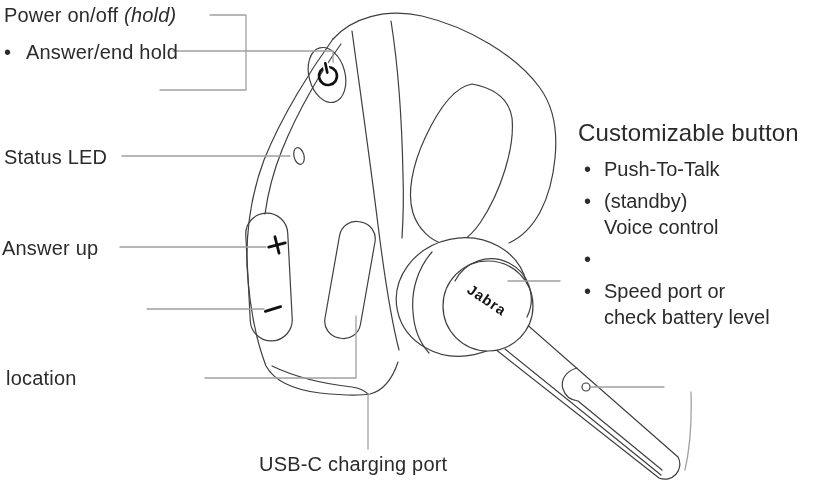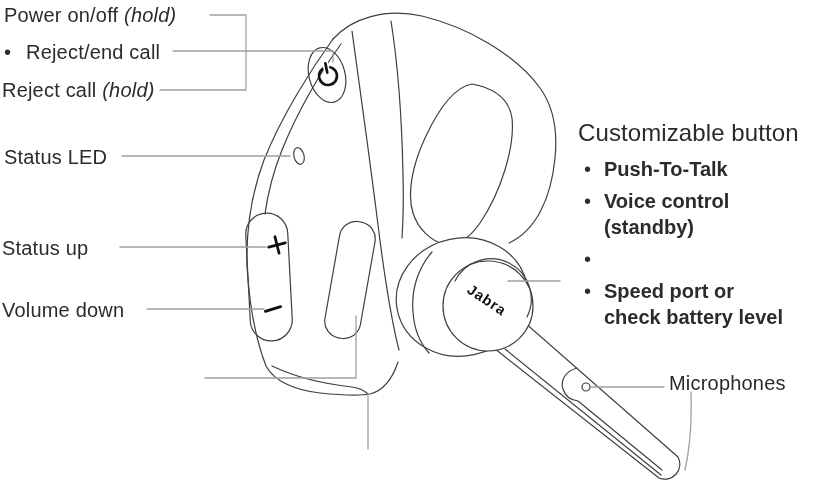--- a/index.html
+++ b/index.html
@@ -7,21 +7,21 @@
          font-family:"Liberation Sans",sans-serif;color:#2b2b2b;}
   #art{position:absolute;left:0;top:0;}
   .label{position:absolute;font-size:20px;line-height:26px;white-space:nowrap;letter-spacing:.2px;}
   .hold{font-style:italic;}
   .bullet{display:inline-block;width:22px;}
   .two-line{white-space:normal;line-height:27px;}
   #cb-title{font-weight:normal;font-size:24px;letter-spacing:.1px;}
   ul#cb-list{position:absolute;left:584px;top:156px;margin:0;padding:0;list-style:none;font-size:20px;}
   ul#cb-list li{display:flex;margin:0 0 6px 0;line-height:26px;}
   ul#cb-list .bullet{width:20px;flex:none;}
-  ul#cb-list .li-text div{white-space:nowrap;font-weight:bold;}
+  ul#cb-list .li-text div{white-space:nowrap;}
 </style>
 </head>
 <body>
 
 <div id="stage">
 
   <svg id="art" width="822" height="485" viewBox="0 0 822 485">
     <g fill="none" stroke="#3f3f3f" stroke-width="1.2" stroke-linecap="round" stroke-linejoin="round">
 
       <path d="M 333,39 C 312,68 282,115 264,160 C 252,192 246,228 247,266
@@ -81,53 +81,49 @@
                M 591,387 H 664
                M 691,392 C 692,425 690,448 685,470"></path>
     </g>
   </svg>
 
   <div class="label" style="left:4px;top:2px">
     <span>Power on/off</span>
     <span class="hold">(hold)</span>
   </div>
   <div class="label" style="left:4px;top:39px">
-    <span class="bullet">•</span><span>Reject/end call</span>
-  </div>
-  <div class="label" style="left:2px;top:77px">
-    <span>Reject call</span>
-    <span class="hold">(hold)</span>
+    <span class="bullet">•</span><span>Answer/end hold</span>
   </div>
   <div class="label" style="left:4px;top:144px">Status LED</div>
-  <div class="label" style="left:2px;top:235px">Status up</div>
-  <div class="label" style="left:2px;top:297px">Volume down</div>
+  <div class="label" style="left:2px;top:235px">Answer up</div>
   <div class="label two-line" style="left:6px;top:365px;width:220px">
+    <div>location</div>
   </div>
+  <div class="label" style="left:259px;top:451px">USB-C charging port</div>
 
   <div class="label" id="cb-title" style="left:578px;top:120px">Customizable button</div>
   <ul id="cb-list">
       <li>
         <span class="bullet">•</span>
         <span class="li-text">
           <div>Push-To-Talk</div>
         </span>
       </li>
       <li>
         <span class="bullet">•</span>
         <span class="li-text">
+          <div>(standby)</div>
           <div>Voice control</div>
-          <div>(standby)</div>
         </span>
       </li>
       <li>
         <span class="bullet">•</span>
       </li>
       <li>
         <span class="bullet">•</span>
         <span class="li-text">
           <div>Speed port or</div>
           <div>check battery level</div>
         </span>
       </li>
     </ul>
 
-  <div class="label" style="left:669px;top:370px">Microphones</div>
 </div>
 
 </body></html>

